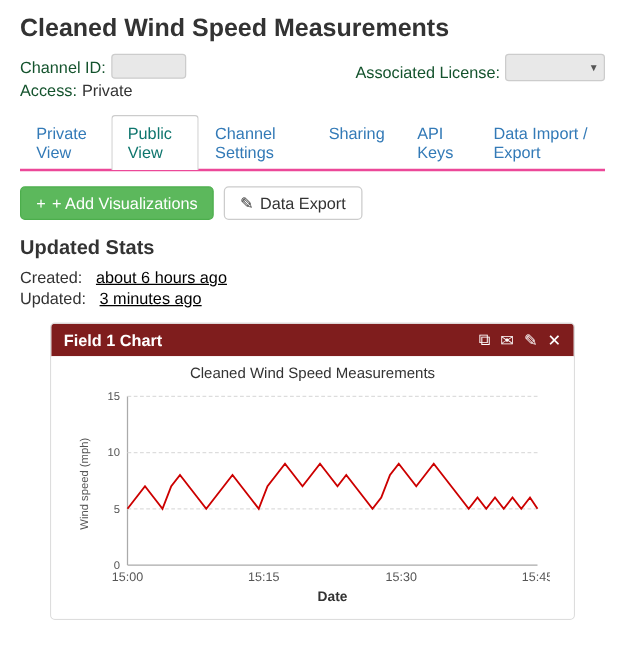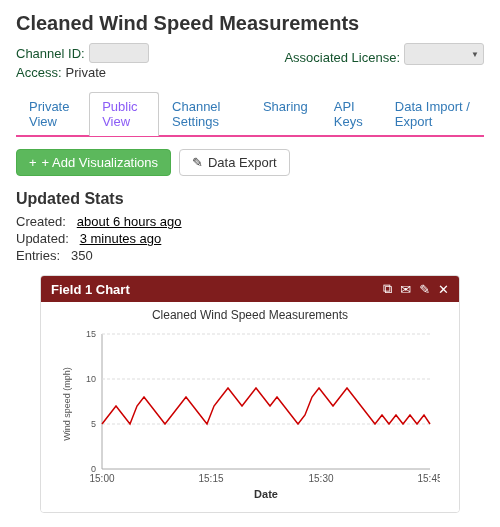--- a/index.html
+++ b/index.html
@@ -11,21 +11,21 @@
     .meta-value-box { background: #e8e8e8; border: 1px solid #ccc; border-radius: 3px; padding: 1px 8px; min-width: 60px; height: 20px; display: inline-block; }
     .meta-right { margin-left: auto; display: flex; align-items: flex-end; gap: 4px; }
     .meta-section { display: flex; align-items: flex-start; margin-bottom: 6px; }
     .meta-left { flex: 1; }
     .license-select { background: #e8e8e8; border: 1px solid #ccc; border-radius: 3px; padding: 1px 20px 1px 6px; height: 22px; appearance: none; font-size: 12px; position: relative; min-width: 80px; }
     .select-wrapper { position: relative; display: inline-block; }
     .select-wrapper::after { content: '▼'; font-size: 8px; position: absolute; right: 5px; top: 50%; transform: translateY(-50%); pointer-events: none; color: #555; }
     
     .tabs { display: flex; border-bottom: 2px solid #ec4899; margin-top: 10px; margin-bottom: 12px; }
     .tab { padding: 6px 12px; cursor: pointer; font-size: 13px; border: 1px solid transparent; border-bottom: none; color: #337ab7; text-decoration: none; background: none; }
-    .tab.active { border-color: #ccc; border-bottom-color: #fff; background: #fff; color: #8b5cf6; margin-bottom: -1px; border-radius: 3px 3px 0 0; }
+    .tab.active { border-color: #ccc; border-bottom-color: #fff; background: #fff; color: #0f766e; margin-bottom: -1px; border-radius: 3px 3px 0 0; }
     
     .btn-row { display: flex; gap: 8px; margin-bottom: 14px; }
     .btn { padding: 5px 12px; border-radius: 4px; border: 1px solid; cursor: pointer; font-size: 13px; display: flex; align-items: center; gap: 5px; }
     .btn-primary { background: #5cb85c; border-color: #4cae4c; color: #fff; }
     .btn-default { background: #fff; border-color: #ccc; color: #333; }
     
     .section-title { font-size: 16px; font-weight: bold; margin-bottom: 6px; }
     .stat-row { margin-bottom: 2px; font-size: 13px; }
     .stat-link { color: #000000; text-decoration: underline; cursor: pointer; }
     
@@ -92,25 +92,20 @@
     <div class="section-title">Updated Stats</div>
     <div class="stat-row">
       <span>Created:</span>
       <span>&nbsp;</span>
       <a class="stat-link">about 6 hours ago</a>
     </div>
     <div class="stat-row">
       <span>Updated:</span>
       <span>&nbsp;</span>
       <a class="stat-link">3 minutes ago</a>
-    </div>
-    <div class="stat-row">
-      <span>Entries:</span>
-      <span>&nbsp;</span>
-      <span>350</span>
     </div>
   </div>
 
   <div class="chart-card">
     <div class="chart-header">
       <span class="chart-title">Field 1 Chart</span>
       <div class="chart-icons">
         <span class="chart-icon">⧉</span>
         <span class="chart-icon">✉</span>
         <span class="chart-icon">✎</span>

